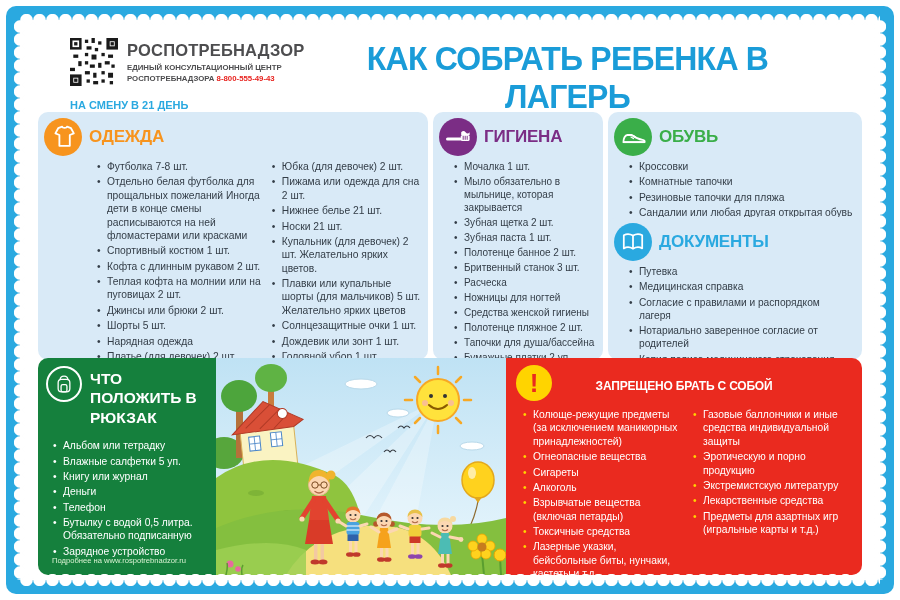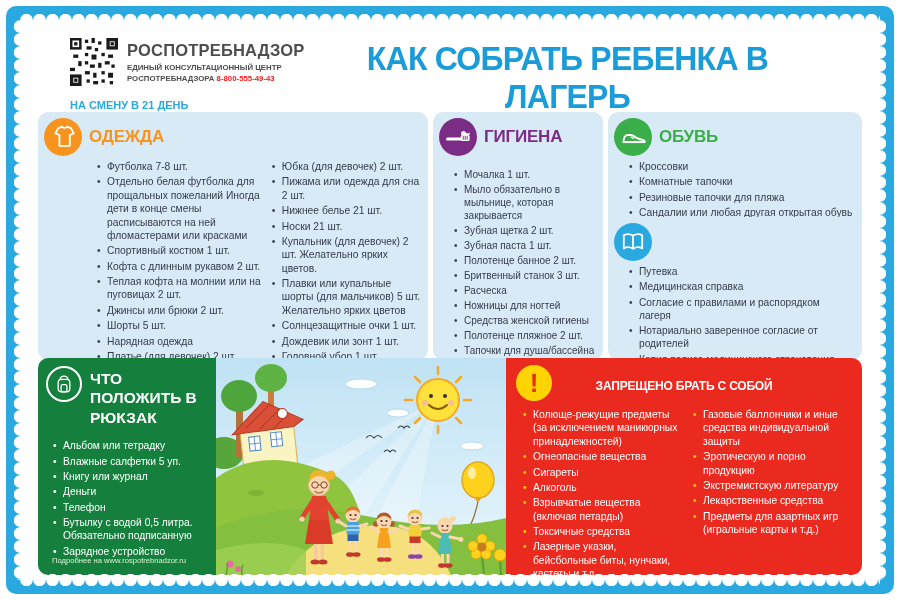--- a/index.html
+++ b/index.html
@@ -45,21 +45,21 @@
   .c-green{background:#3aae49;}  .c-blue{background:#2aa9e0;}
   .sec-title{font-weight:bold;font-size:17px;letter-spacing:-0.2px;}
   .t-orange{color:#f7941e;} .t-purple{color:#7b2d85;}
   .t-green{color:#3aae49;}  .t-blue{color:#2aa9e0;}
 
   .list{list-style:none;margin:0;padding:0;color:#333d47;font-size:10.3px;}
   .list li{position:relative;padding-left:11px;margin-bottom:2px;line-height:1.3;}
   .list li::before{content:"•";position:absolute;left:1px;top:0;}
   .clothes-cols{display:flex;padding:2px 6px 0 20px;margin-left:38px;}
   .ccol1{width:192px;} .ccol2{width:166px;}
-  .hyg-list{padding:2px 5px 0 20px;font-size:10px;margin-top:8px;}
+  .hyg-list{padding:2px 5px 0 20px;font-size:10px;}
   .shoe-list{padding:2px 8px 0 20px;}
   .doc-list{padding:2px 8px 0 20px;font-size:10.2px;}
 
   
   .p-backpack{position:absolute;z-index:2;left:38px;top:358px;width:178px;height:217px;
     background:#15803d;border-radius:10px 0 0 10px;}
   .illus-wrap{left:216px;top:358px;width:290px;height:217px;overflow:hidden;}
   .illus-wrap svg{display:block;width:290px;height:217px;}
   .p-forbidden{position:absolute;z-index:2;left:506px;top:358px;width:356px;height:217px;
     background:#ea2a1f;border-radius:0 10px 10px 0;}
@@ -234,20 +234,21 @@
   <div class="panel p-docs">
     <div class="sec-head">
       <span class="circ c-blue">
         <svg viewBox="0 0 40 40">
           <g fill="none" stroke="#fff" stroke-width="2.2" stroke-linejoin="round">
             <path d="M20 12 C16 9.5 12 9.5 8.5 11.5 L8.5 28 C12 26 16 26 20 28.5 C24 26 28 26 31.5 28 L31.5 11.5 C28 9.5 24 9.5 20 12 Z"></path>
             <path d="M20 12 L20 28.5"></path>
           </g>
         </svg>
       </span>
+      <span class="sec-title t-blue">ДОКУМЕНТЫ</span>
     </div>
     <ul class="list doc-list">
         <li>Путевка</li>
         <li>Медицинская справка</li>
         <li>Согласие с правилами и распорядком лагеря</li>
         <li>Нотариально заверенное согласие от родителей</li>
         <li>Копия полиса медицинского страхования</li>
         <li>Документы, удостоверяющие личность ребенка (свидетельство о рождении)</li>
       </ul>
   </div>

